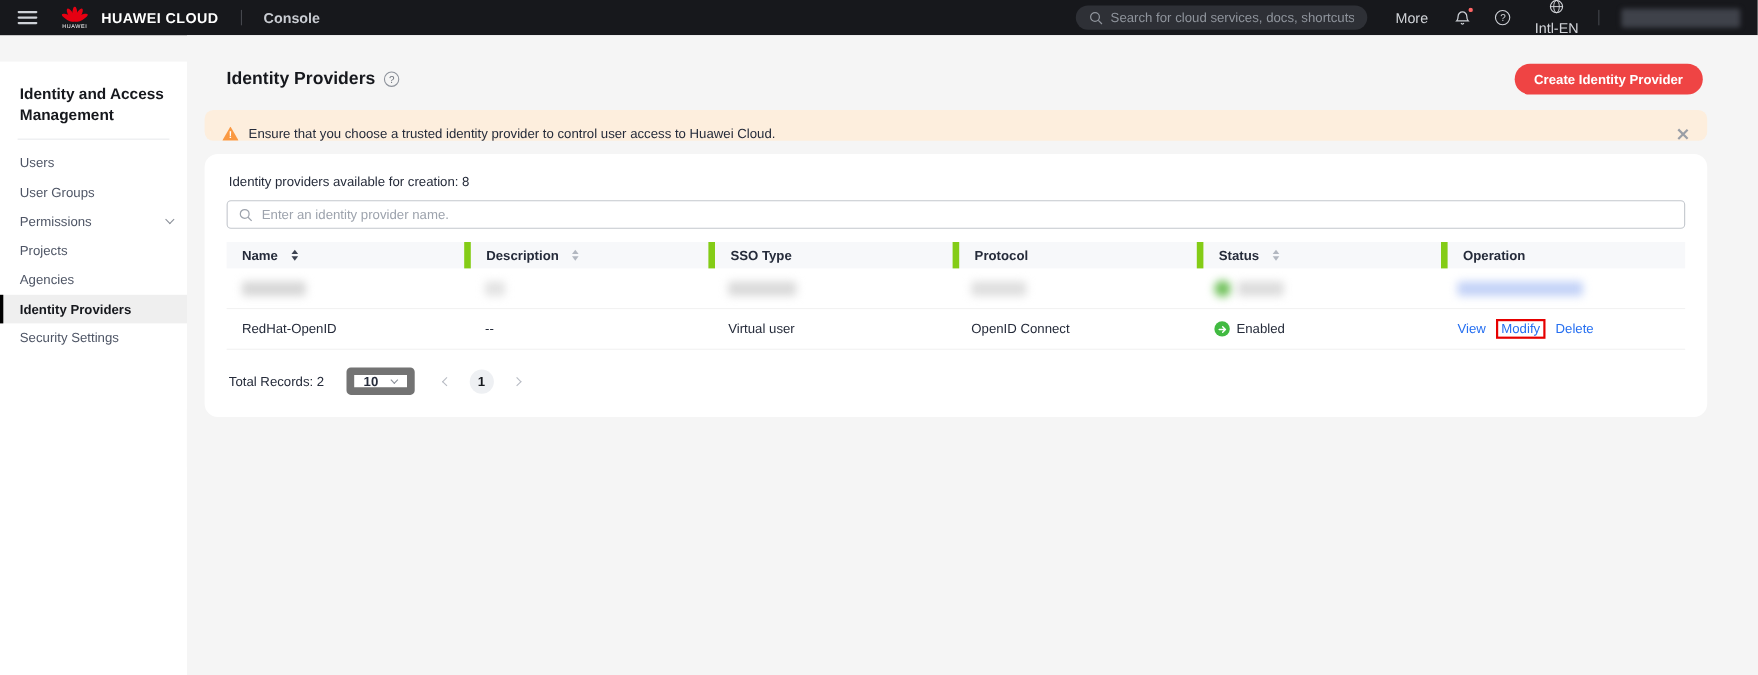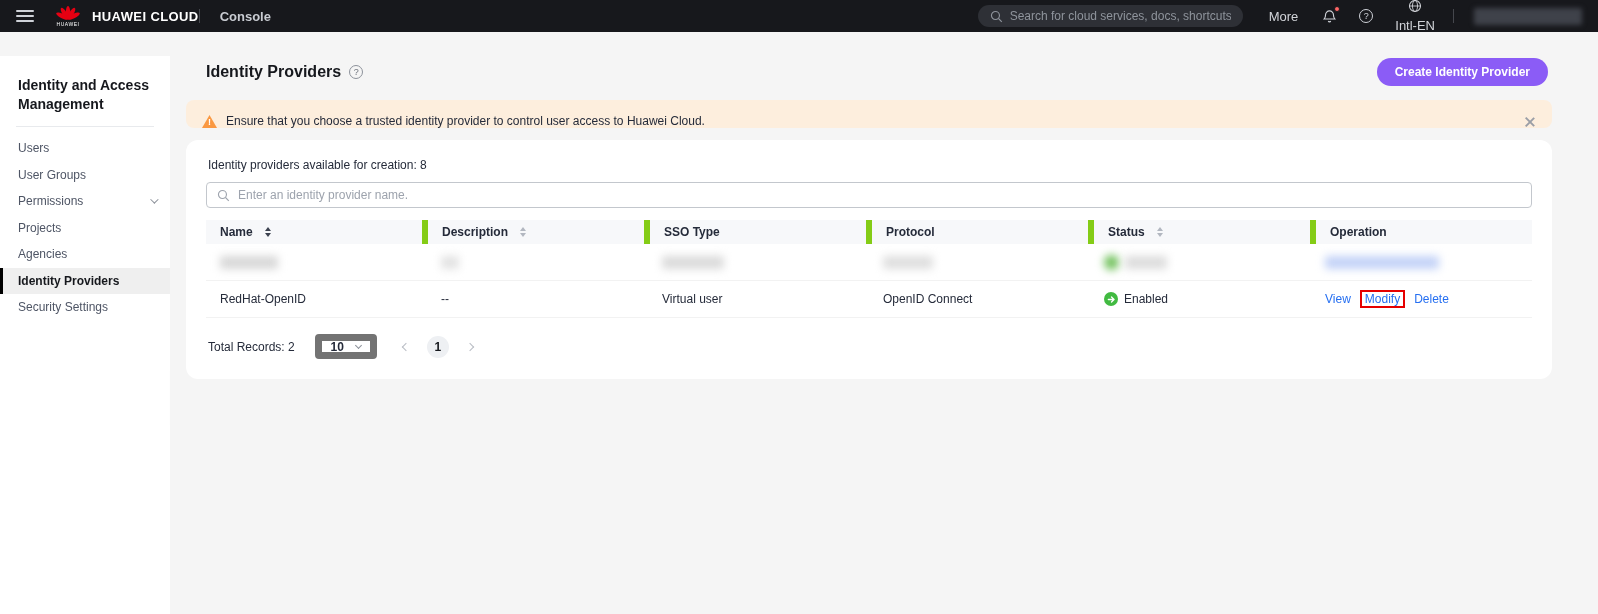--- a/index.html
+++ b/index.html
@@ -6,21 +6,21 @@
   html,body { font-family:"Liberation Sans", sans-serif; }
   body { width:1598px; height:614px; position:relative; overflow:hidden; background:#f5f5f5; }
 
   
   .topbar { position:absolute; top:0; left:0; right:0; height:32px; background:#17181c;
             display:flex; align-items:center; padding:0 16px; color:#cfd2d8; }
   .hamburger { width:18px; height:12px; display:flex; flex-direction:column; justify-content:space-between; cursor:pointer; margin-right:22px; }
   .hamburger span { display:block; height:2px; background:#cfd2d8; border-radius:1px; }
   .logo { display:flex; flex-direction:column; align-items:center; margin-right:12px; }
   .logo .logo-word { color:#fff; font-size:5px; letter-spacing:.5px; margin-top:-2px; }
-  .brand { color:#ffffff; font-size:13px; font-weight:700; letter-spacing:.4px; }
+  .brand { color:#ffffff; font-size:13px; font-weight:700; letter-spacing:.4px; margin-right:20px; }
   .vdiv { width:1px; height:14px; background:#45474d; margin-right:20px; }
   .console { color:#c9ccd2; font-size:13px; font-weight:700; }
   .topbar .spacer { flex:1; }
   .hsearch { display:flex; align-items:center; gap:7px; width:265px; height:22px; background:#2e3036;
              border-radius:11px; padding:0 12px; color:#8f949c; margin-right:26px; }
   .hsearch input { flex:1; background:transparent; border:none; outline:none; color:#c9ccd2; font-size:12px; }
   .hsearch input::placeholder { color:#8f949c; }
   .top-item { font-size:13px; color:#d2d4d9; margin-right:24px; cursor:pointer; }
   .icon-btn { position:relative; margin-right:22px; display:flex; align-items:center; cursor:pointer; color:#cfd2d8; }
   .badge-dot { position:absolute; top:-3px; right:-3px; width:6px; height:6px; border-radius:50%; background:#f66; border:1px solid #17181c; }
@@ -45,21 +45,21 @@
   .collapse-tab { position:absolute; right:-14px; top:315px; width:14px; height:54px; background:#fff;
                   border-radius:0 10px 10px 0; display:flex; align-items:center; justify-content:center;
                   box-shadow:2px 0 4px rgba(0,0,0,.06); cursor:pointer; }
 
   
   .main { position:absolute; top:32px; left:170px; right:0; bottom:0; background:#f5f5f5; padding:0 46px 0 16px; }
   .page-head { margin-top:26px; height:28px; display:flex; align-items:center; padding:0 4px 0 20px; }
   .page-title { font-size:16px; font-weight:700; color:#16181d; margin-right:8px; }
   .qmark.dark { border-color:#8d929b; color:#6d727c; }
   .page-head .spacer { flex:1; }
-  .create-btn { height:28px; padding:0 18px; background:#8b5cf6; color:#fff; font-size:12px; font-weight:700;
+  .create-btn { height:28px; padding:0 18px; background:#ef4444; color:#fff; font-size:12px; font-weight:700;
                 border:none; border-radius:15px; cursor:pointer; }
 
   .banner { margin-top:14px; height:28px; background:#fdeedd; border-radius:8px; display:flex; align-items:flex-end; padding:0 16px; }
   .warn-tri { width:15px; height:13px; background:#fa9841; clip-path:polygon(50% 0,100% 100%,0 100%); position:relative; margin-right:9px; flex:none; }
   .warn-tri::after { content:"!"; position:absolute; left:0; right:0; top:2px; color:#fff; font-size:9px; font-weight:700; text-align:center; line-height:11px; }
   .banner-text { font-size:12px; color:#252b3a; }
   .banner .spacer { flex:1; }
   .x-icon { position:relative; width:12px; height:12px; cursor:pointer; }
   .x-icon::before,.x-icon::after { content:""; position:absolute; left:5.2px; top:0; width:1.6px; height:12px; background:#9a9ea6; }
   .x-icon::before { transform:rotate(45deg); } .x-icon::after { transform:rotate(-45deg); }

